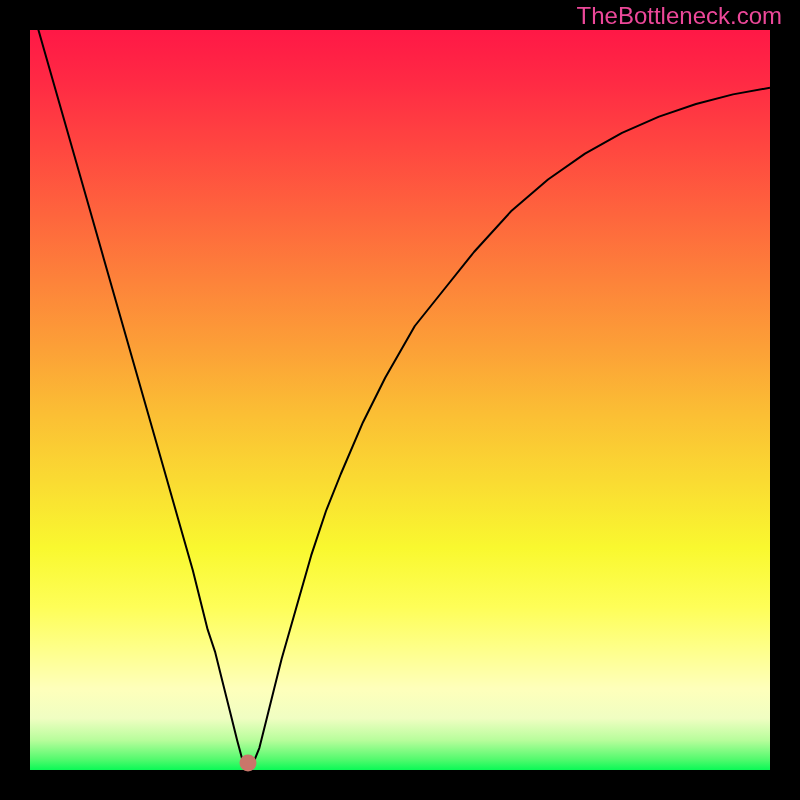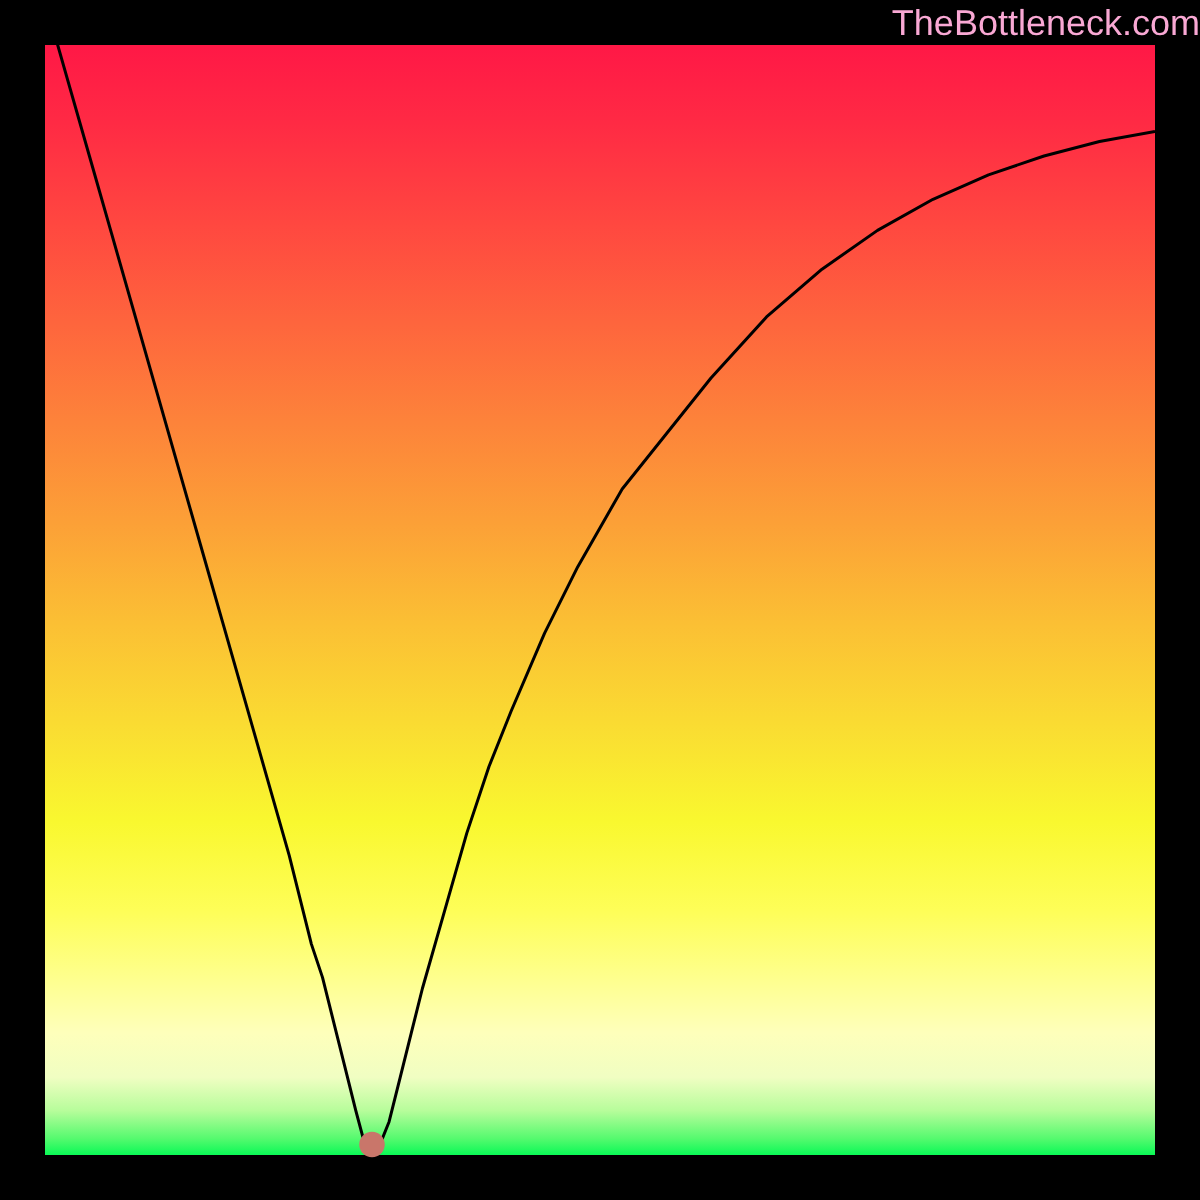--- a/index.html
+++ b/index.html
@@ -6,24 +6,24 @@
   html, body { width: 800px; height: 800px; overflow: hidden; background: #000; }
   .frame {
     position: relative;
     width: 800px;
     height: 800px;
     background: #000;
   }
   .watermark {
     position: absolute;
     top: 2px;
-    right: 0;
+    right: 18px;
     font-family: Arial, Helvetica, sans-serif;
     font-size: 24px;
-    color: #f9a8d4;
+    color: #ec4899;
     font-weight: 400;
     letter-spacing: 0;
   }
   .plot {
     position: absolute;
     left: 30px;
     top: 30px;
     width: 740px;
     height: 740px;
   }

